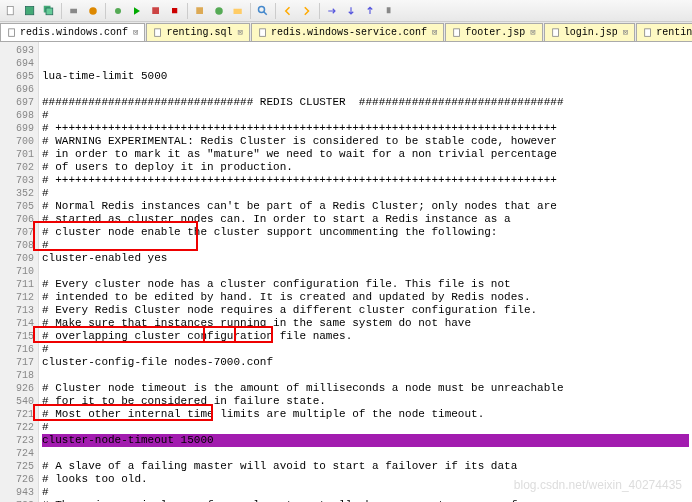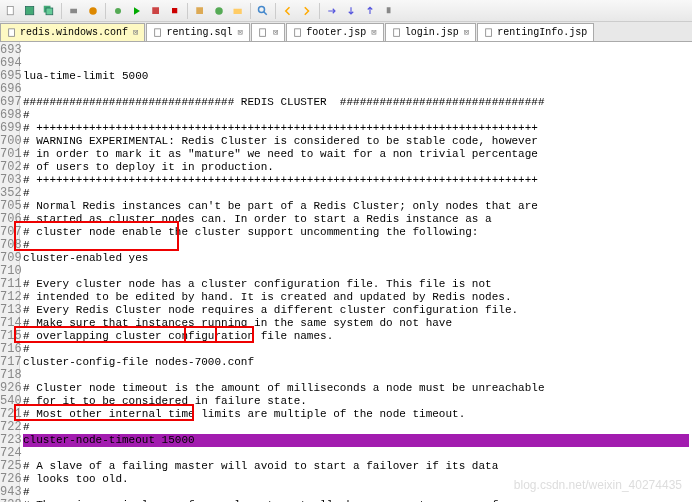--- a/index.html
+++ b/index.html
@@ -1,26 +1,26 @@
 <!DOCTYPE html>
 <html><head>
 <meta charset="utf-8">
 <style>
 *{margin:0;padding:0;box-sizing:border-box;}
 body{font-family:"Consolas","Courier New",monospace;font-size:11px;background:#fff;overflow:hidden;width:692px;height:502px;}
 .toolbar{height:22px;background:linear-gradient(#f8f8f8,#e8e8e8);border-bottom:1px solid #ccc;display:flex;align-items:center;padding:0 2px;gap:1px;}
 .tb-btn{width:18px;height:18px;border:1px solid transparent;display:flex;align-items:center;justify-content:center;}
 .tb-sep{width:1px;height:16px;background:#ccc;margin:0 2px;}
 .tabs{height:20px;background:#e8e8e8;display:flex;align-items:flex-end;border-bottom:1px solid #aaa;overflow:hidden;}
-.tab{height:18px;padding:2px 6px;background:#ffffff;border:1px solid #aaa;border-bottom:none;margin-right:1px;display:flex;align-items:center;gap:3px;font-size:10px;white-space:nowrap;}
-.tab.active{background:#fef9c3;}
+.tab{height:18px;padding:2px 6px;background:#fef9c3;border:1px solid #aaa;border-bottom:none;margin-right:1px;display:flex;align-items:center;gap:3px;font-size:10px;white-space:nowrap;}
+.tab.active{background:#ffffff;}
 .tab-icon{width:10px;height:10px;display:inline-block;}
 .tab-close{font-size:9px;color:#888;margin-left:2px;}
 .editor{display:flex;height:460px;background:#fff;}
-.gutter{width:20px;background:#f0f0f0;border-right:1px solid #ddd;padding-right:4px;color:#888;font-size:12px;line-height:13px;padding-top:2px;}
+.gutter{width:39px;background:#f0f0f0;border-right:1px solid #ddd;text-align:right;padding-right:4px;color:#888;font-size:10px;line-height:13px;padding-top:2px;}
 .code{flex:1;padding:2px 3px;line-height:13px;font-size:11px;color:#000;white-space:pre;position:relative;}
 .code-line{height:13px;position:relative;}
 .hl{background:#a21caf;}
 .redbox{position:absolute;border:2px solid #e00;pointer-events:none;}
 .watermark{position:absolute;bottom:10px;right:10px;color:#ddd;font-size:12px;font-family:Arial;pointer-events:none;}
 .icon-svg{width:12px;height:12px;}
 </style>
 </head>
 <body>
 
@@ -142,20 +142,21 @@
       <span class="tab-icon"><svg viewBox="0 0 12 12">
           <rect x="2" y="1" width="7" height="9" fill="#fff" stroke="#888"></rect>
         </svg></span>
       <span>renting.sql</span>
       <span class="tab-close">⊠</span>
     </div>
     <div class="tab">
       <span class="tab-icon"><svg viewBox="0 0 12 12">
           <rect x="2" y="1" width="7" height="9" fill="#fff" stroke="#888"></rect>
         </svg></span>
+      <span>redis.windows-service.conf</span>
       <span class="tab-close">⊠</span>
     </div>
     <div class="tab">
       <span class="tab-icon"><svg viewBox="0 0 12 12">
           <rect x="2" y="1" width="7" height="9" fill="#fff" stroke="#888"></rect>
         </svg></span>
       <span>footer.jsp</span>
       <span class="tab-close">⊠</span>
     </div>
     <div class="tab">

